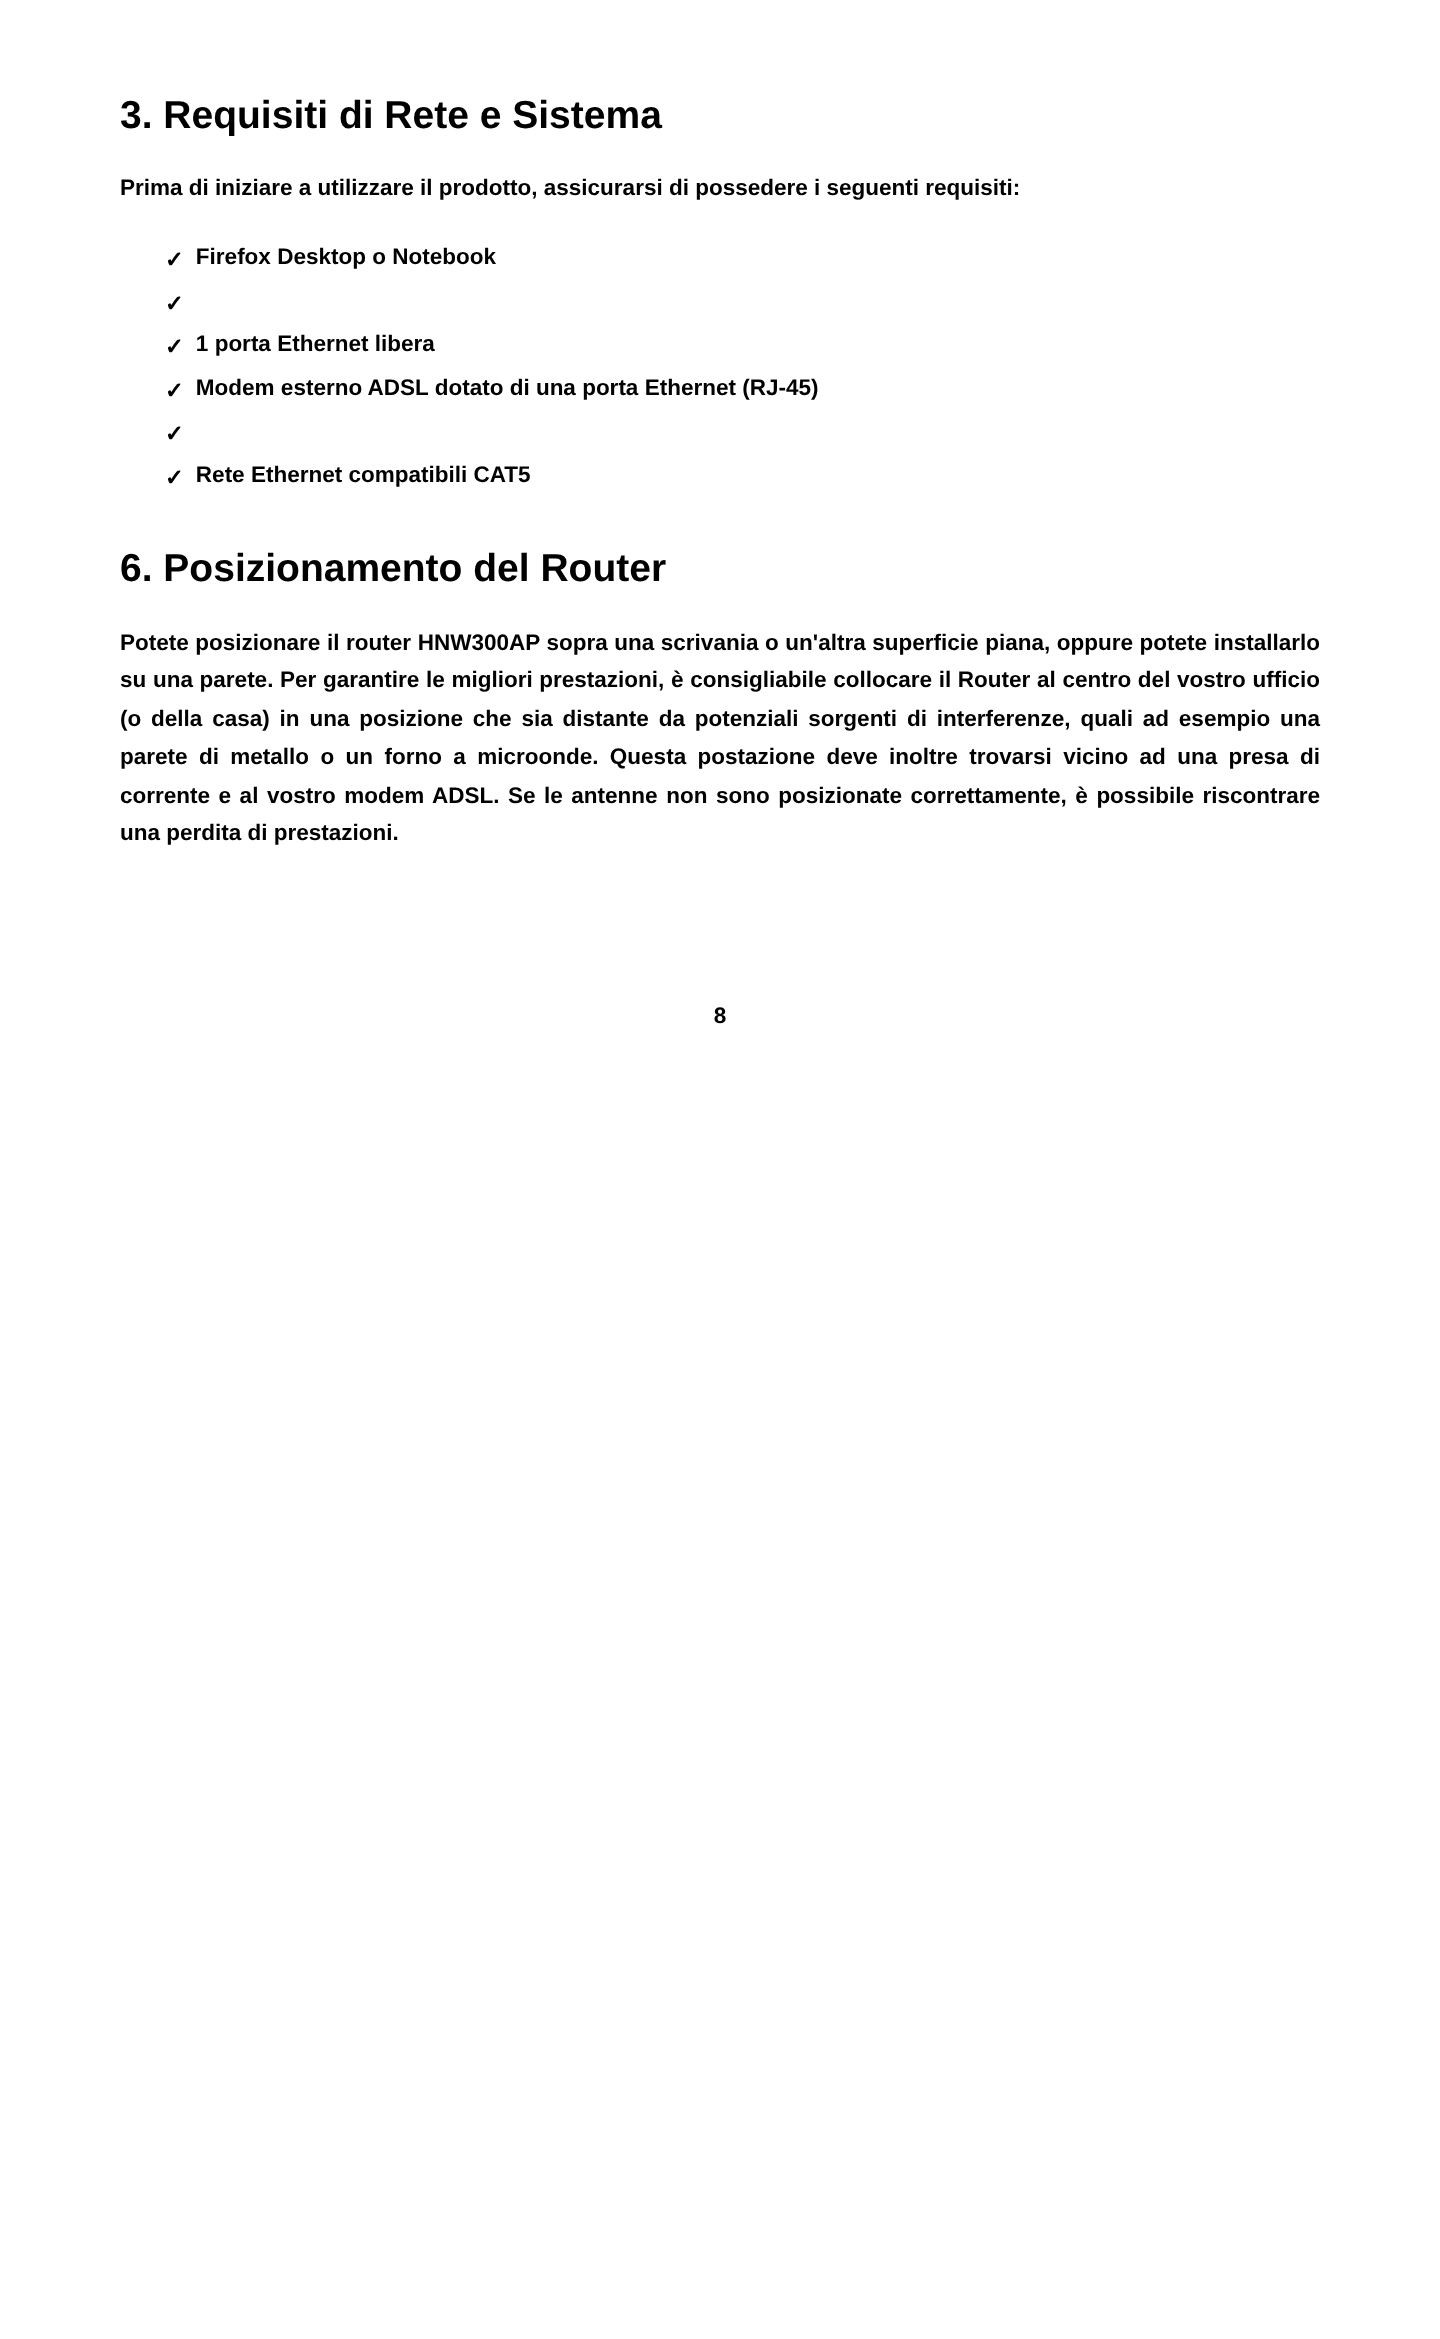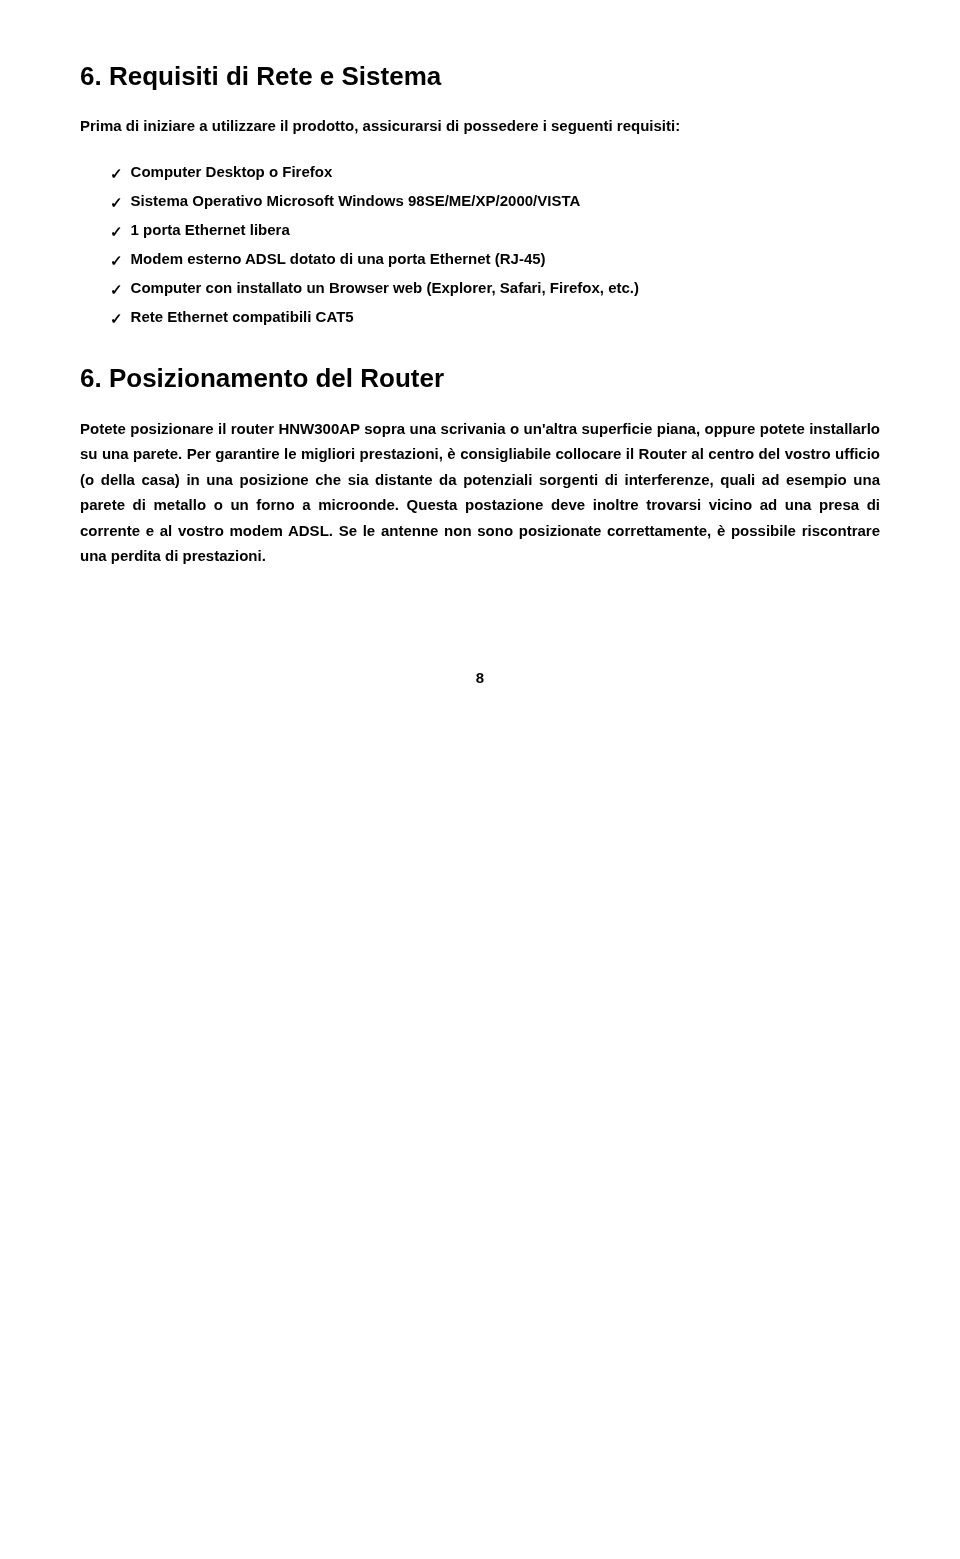--- a/index.html
+++ b/index.html
@@ -71,44 +71,42 @@
     .page-number {
       text-align: center;
       margin-top: 100px;
       font-size: 15px;
       color: #000;
     }
   </style>
 </head>
 <body>
 
-<h1 class="section-title">6. Requisiti di Rete e Sistema</h1>
+<h1 class="section-title">3. Requisiti di Rete e Sistema</h1>
 
 <p class="intro-text">Prima di iniziare a utilizzare il prodotto, assicurarsi di possedere i seguenti requisiti:</p>
 
 <ul class="checklist">
   <li>
     <span class="checkmark">✓</span>
-    <span>Computer Desktop o Firefox</span>
+    <span>Firefox Desktop o Notebook</span>
   </li>
   <li>
     <span class="checkmark">✓</span>
-    <span>Sistema Operativo Microsoft Windows 98SE/ME/XP/2000/VISTA</span>
   </li>
   <li>
     <span class="checkmark">✓</span>
     <span>1 porta Ethernet libera</span>
   </li>
   <li>
     <span class="checkmark">✓</span>
     <span>Modem esterno ADSL dotato di una porta Ethernet (RJ-45)</span>
   </li>
   <li>
     <span class="checkmark">✓</span>
-    <span>Computer con installato un Browser web (Explorer, Safari, Firefox, etc.)</span>
   </li>
   <li>
     <span class="checkmark">✓</span>
     <span>Rete Ethernet compatibili CAT5</span>
   </li>
 </ul>
 
 <h2 class="section-title-2">6. Posizionamento del Router</h2>
 
 <p class="body-text">Potete posizionare il router HNW300AP sopra una scrivania o un'altra superficie piana, oppure potete installarlo su una parete. Per garantire le migliori prestazioni, è consigliabile collocare il Router al centro del vostro ufficio (o della casa) in una posizione che sia distante da potenziali sorgenti di interferenze, quali ad esempio una parete di metallo o un forno a microonde. Questa postazione deve inoltre trovarsi vicino ad una presa di corrente e al vostro modem ADSL. Se le antenne non sono posizionate correttamente, è possibile riscontrare una perdita di prestazioni.</p>

